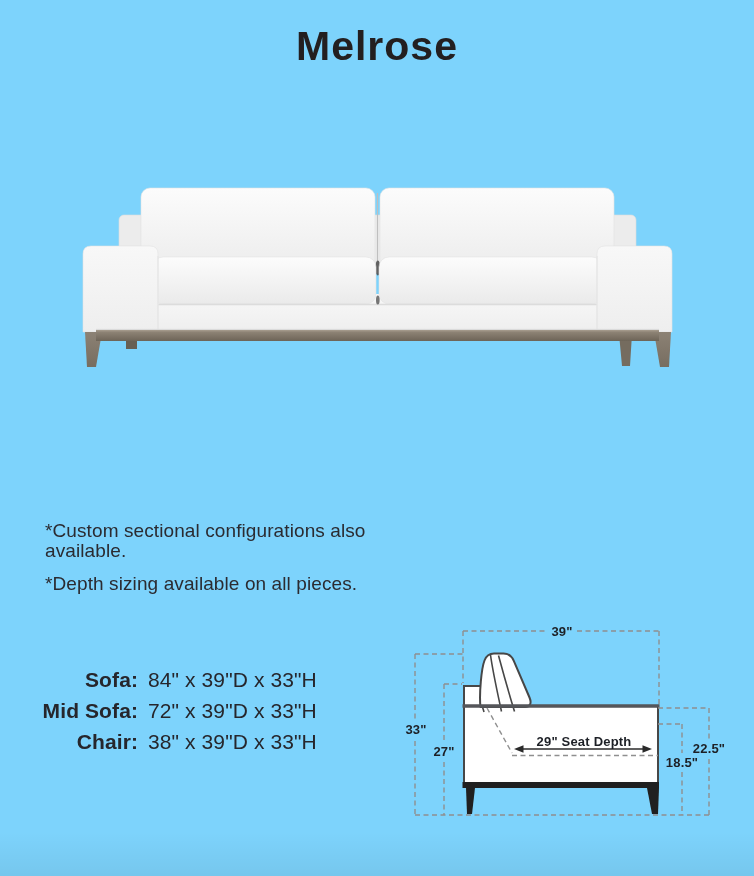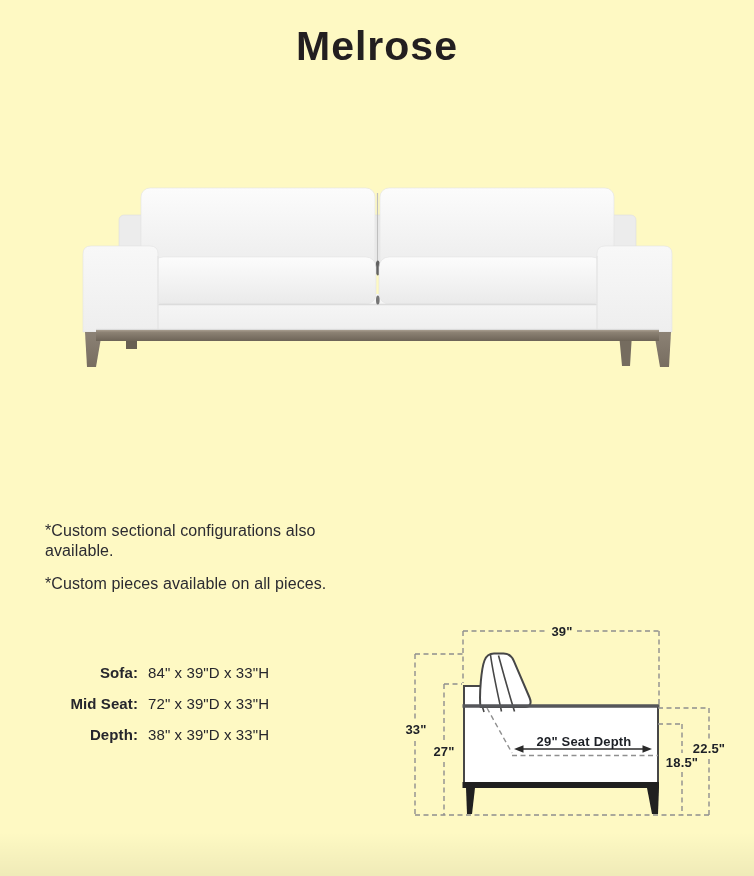--- a/index.html
+++ b/index.html
@@ -1,39 +1,39 @@
 <!DOCTYPE html>
 <html><head>
 <meta charset="utf-8">
 <style>
   * { margin:0; padding:0; box-sizing:border-box; }
   html,body { background:#ffffff; }
   .page {
     position:relative;
     width:754px; height:876px;
-    background:#fef9c3;
+    background:#7dd3fc;
     overflow:hidden;
     font-family:"Liberation Sans", sans-serif;
     color:#26262c;
   }
   .title {
     position:absolute; left:0; top:22px; width:754px;
     text-align:center;
     font-size:41px; line-height:48px; font-weight:800;
     letter-spacing:1px; color:#231f20;
   }
   .sofa-photo { position:absolute; left:70px; top:165px; width:615px; height:210px; }
   .notes { position:absolute; left:45px; top:521px; width:322px; }
   .notes p {
     margin:0 0 13px 0;
-    font-size:16px; line-height:20px; letter-spacing:0.1px;
+    font-size:19px; line-height:20px; letter-spacing:0.1px;
     color:#2b2b31;
   }
   .dims { position:absolute; left:38px; top:664px; }
-  .dim-row { display:flex; align-items:flex-start; height:31px; font-size:15px; }
+  .dim-row { display:flex; align-items:center; height:31px; font-size:21px; }
   .dim-label { width:100px; text-align:right; font-weight:700; letter-spacing:0.1px; }
   .dim-value { margin-left:10px; letter-spacing:0.1px; }
   .diagram { position:absolute; left:400px; top:612px; width:354px; height:218px; }
   .diagram text {
     font-family:"Liberation Sans", sans-serif;
     font-size:13px; font-weight:600; fill:#1d2026; letter-spacing:0.2px;
   }
   .bottom-fade {
     position:absolute; left:0; bottom:0; width:754px; height:44px;
     background:linear-gradient(to bottom, rgba(0,0,0,0) 0%, rgba(0,0,0,0.06) 100%);
@@ -101,34 +101,34 @@
 
     <g>
       <line x1="96" y1="329.4" x2="659" y2="329.4" stroke="#d8d8d8" stroke-width="1"></line>
       <rect x="96" y="330" width="563" height="11" fill="url(#woodGrad)"></rect>
       <line x1="96" y1="330.8" x2="659" y2="330.8" stroke="#a99e90" stroke-width="1"></line>
     </g>
   </svg>
 
   <div class="notes">
     <p>*Custom sectional configurations also available.</p>
-    <p>*Custom pieces available on all pieces.</p>
+    <p>*Depth sizing available on all pieces.</p>
   </div>
 
   <div class="dims">
     <div class="dim-row">
       <div class="dim-label">Sofa:</div>
       <div class="dim-value">84" x 39"D x 33"H</div>
     </div>
     <div class="dim-row">
-      <div class="dim-label">Mid Seat:</div>
+      <div class="dim-label">Mid Sofa:</div>
       <div class="dim-value">72" x 39"D x 33"H</div>
     </div>
     <div class="dim-row">
-      <div class="dim-label">Depth:</div>
+      <div class="dim-label">Chair:</div>
       <div class="dim-value">38" x 39"D x 33"H</div>
     </div>
   </div>
 
   <svg class="diagram" viewBox="400 612 354 218" xmlns="http://www.w3.org/2000/svg">
 
     <g>
       <rect x="464" y="705" width="194" height="78" fill="#ffffff"></rect>
       <rect x="464" y="686" width="16" height="20" fill="#ffffff"></rect>
 

